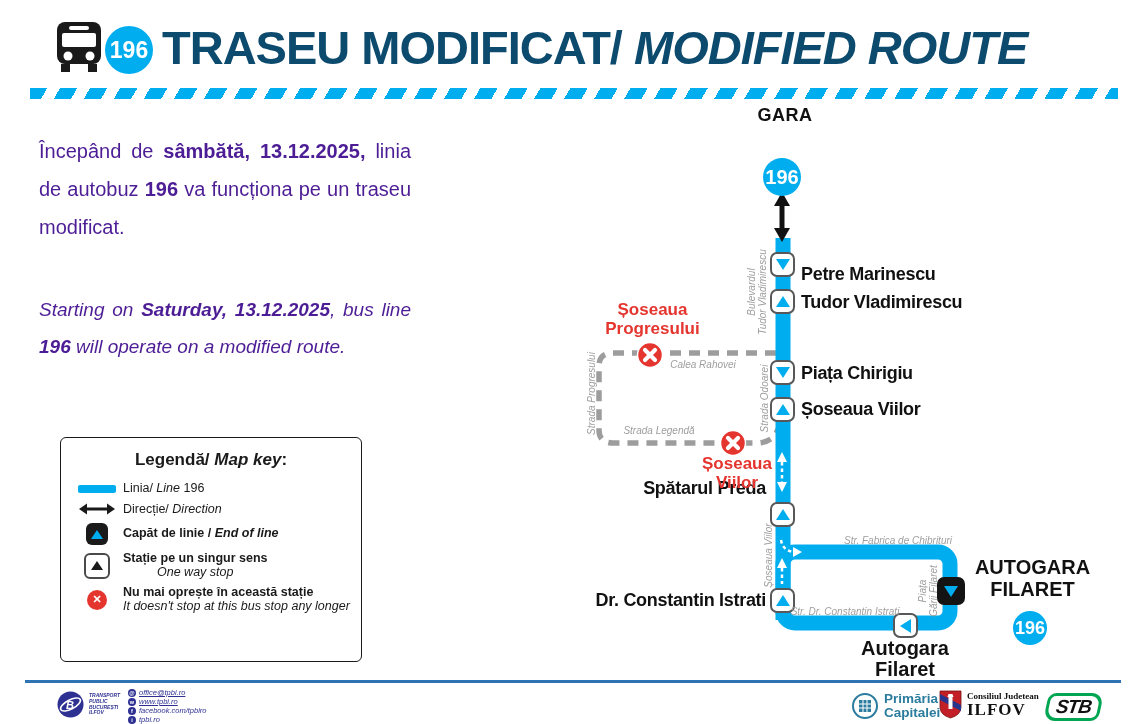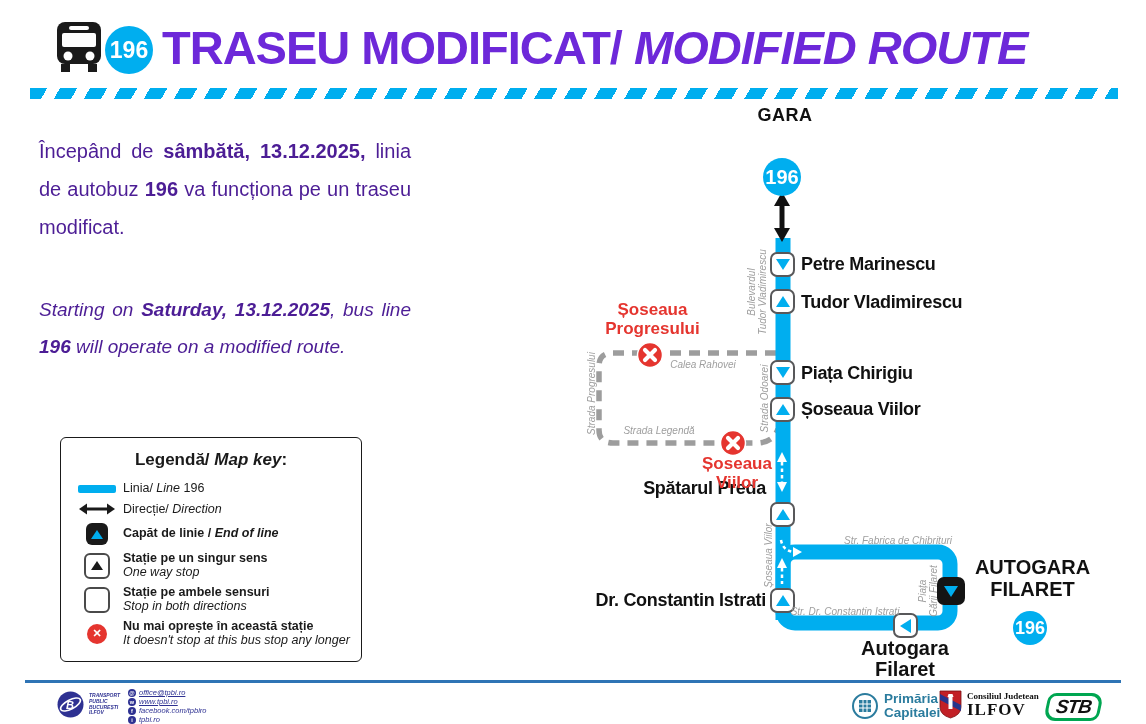--- a/index.html
+++ b/index.html
@@ -5,42 +5,42 @@
   html,body{margin:0;padding:0;background:#e8e8e8;}
   .poster{position:relative;width:1146px;height:724px;background:#ffffff;overflow:hidden;
           font-family:"Liberation Sans", sans-serif;color:#1a1a1a;}
   .abs{position:absolute;}
 
   
   .hdr-badge{position:absolute;left:105px;top:26px;width:48px;height:48px;border-radius:50%;
              background:#00AEEF;color:#fff;font-weight:bold;font-size:23px;
              display:flex;align-items:center;justify-content:center;}
   .hdr-title{position:absolute;left:162px;top:20px;font-size:47px;font-weight:bold;
-             letter-spacing:-1px;white-space:nowrap;color:#6d28d9;}
+             letter-spacing:-1px;white-space:nowrap;color:#0c4a6e;}
   .hdr-title i{font-style:italic;}
   .stripe{position:absolute;left:30px;top:88px;width:1088px;height:11px;
           background:repeating-linear-gradient(120deg,#00AEEF 0 15px,#ffffff 15px 26px);}
 
   
   .para{position:absolute;left:39px;width:372px;font-size:20px;line-height:38px;
         color:#4c1d95;text-align:justify;}
   .para b{font-weight:bold;}
   .para-ro{top:112px;}
   .para-en{top:272px;font-style:italic;font-size:19px;line-height:37px;}
 
   
   .legend{position:absolute;left:60px;top:437px;width:300px;height:223px;
           border:1.6px solid #1a1a1a;border-radius:6px;background:#fff;}
   .legend-title{position:absolute;left:0;top:12px;width:100%;text-align:center;
                 font-size:17px;font-weight:bold;}
   .lg-rows{position:absolute;left:10px;top:44px;right:6px;display:flex;flex-direction:column;}
   .lg-row{display:flex;align-items:center;margin-bottom:7px;}
   .lg-ic{width:52px;display:flex;justify-content:center;flex:0 0 52px;}
   .lg-tx{font-size:12.5px;line-height:13.5px;color:#1a1a1a;}
-  .lg-tx .en{font-style:italic;}
+  .lg-tx .en{font-style:italic;text-align:center;}
   .lg-bold{font-weight:bold;}
   .swatch-line{width:38px;height:8px;background:#00AEEF;border-radius:2px;}
   .sq{width:22px;height:22px;border-radius:6px;display:flex;align-items:center;justify-content:center;}
   .sq-black{background:#1a1a1a;}
   .sq-white{background:#fff;border:2px solid #4a4a4a;}
   .redx{width:20px;height:20px;border-radius:50%;background:#E5352F;color:#fff;
         display:flex;align-items:center;justify-content:center;font-size:11px;font-weight:bold;}
 
   
   .tri{display:block;width:0;height:0;}
@@ -147,29 +147,20 @@
             <span class="sq sq-white">
               <span class="tri tri-sm-up-black"></span>
             </span>
           </span>
         <span class="lg-tx">
             <span class="lg-bold" style="display:block">Stație pe un singur sens</span>
             <span class="en" style="display:block">One way stop</span>
           </span>
       </div>
 
-      <div class="lg-row">
-        <span class="lg-ic">
-            <span class="sq sq-white"></span>
-          </span>
-        <span class="lg-tx">
-            <span class="lg-bold" style="display:block">Stație pe ambele sensuri</span>
-            <span class="en" style="display:block">Stop in both directions</span>
-          </span>
-      </div>
 
       <div class="lg-row">
         <span class="lg-ic">
             <span class="redx">✕</span>
           </span>
         <span class="lg-tx">
             <span class="lg-bold" style="display:block">Nu mai oprește în această stație</span>
             <span class="en" style="display:block">It doesn't stop at this bus stop any longer</span>
           </span>
       </div>
@@ -232,21 +223,21 @@
   <div class="stop" style="left:770px;top:588px;">
       <span class="tri tri-up"></span>
     </div>
   <div class="stop" style="left:893px;top:613px;">
       <span class="tri tri-left"></span>
     </div>
   <div class="terminal" style="left:937px;top:577px;">
       <span class="tri tri-down"></span>
     </div>
 
-  <div class="stop-label right" style="left:801px;top:252px;">Petre Marinescu</div>
+  <div class="stop-label right" style="left:801px;top:262px;">Petre Marinescu</div>
   <div class="stop-label right" style="left:801px;top:290px;">Tudor Vladimirescu</div>
   <div class="stop-label right" style="left:801px;top:361px;">Piața Chirigiu</div>
   <div class="stop-label right" style="left:801px;top:397px;">Șoseaua Viilor</div>
   <div class="stop-label left" style="left:496px;top:476px;">Spătarul Preda</div>
   <div class="stop-label left" style="left:496px;top:588px;">Dr. Constantin Istrati</div>
 
   <div class="terminus" style="left:825px;top:638px;width:160px;font-size:20px;line-height:21px;">
     <span style="display:block">Autogara</span>
     <span style="display:block">Filaret</span>
   </div>

